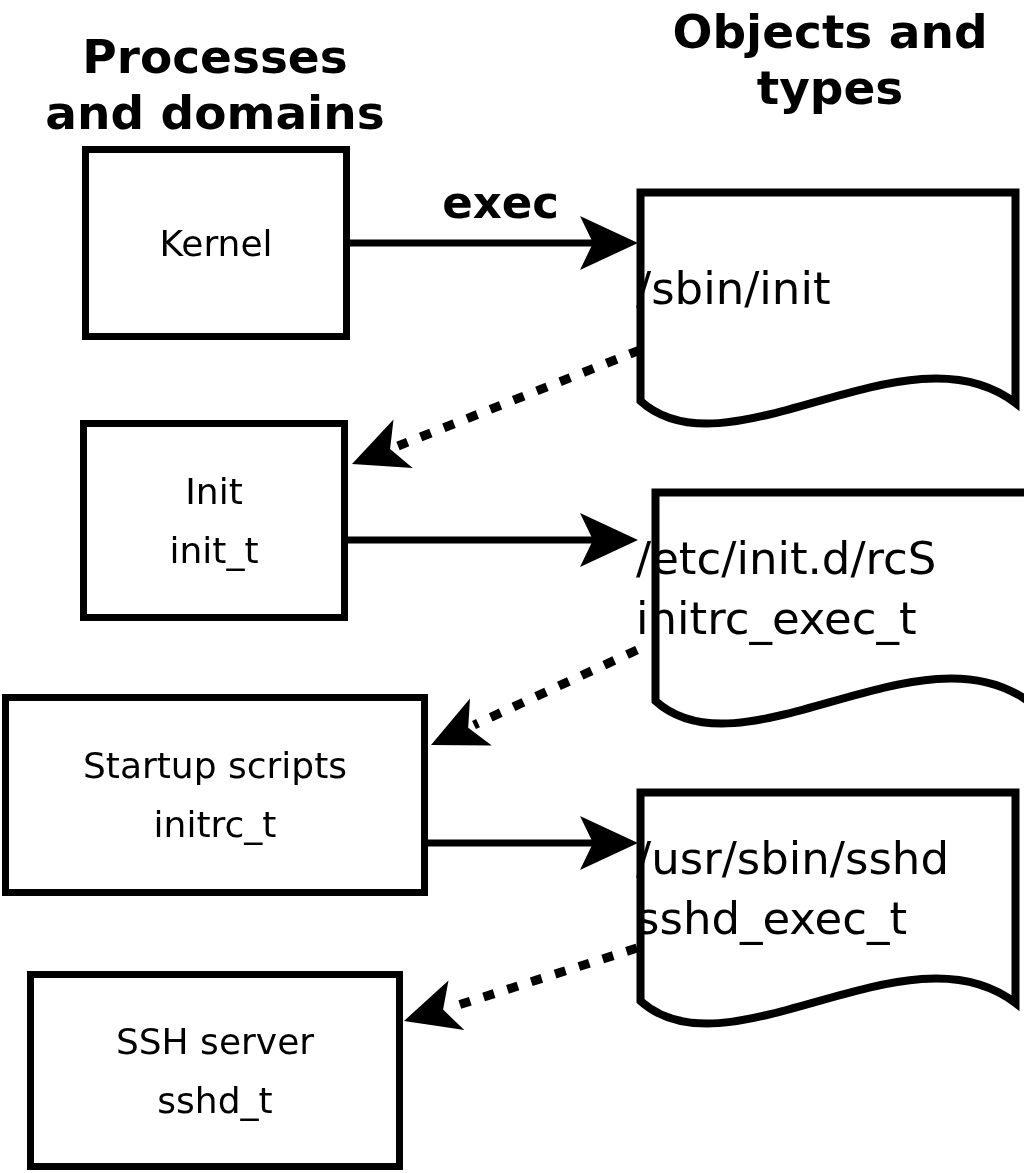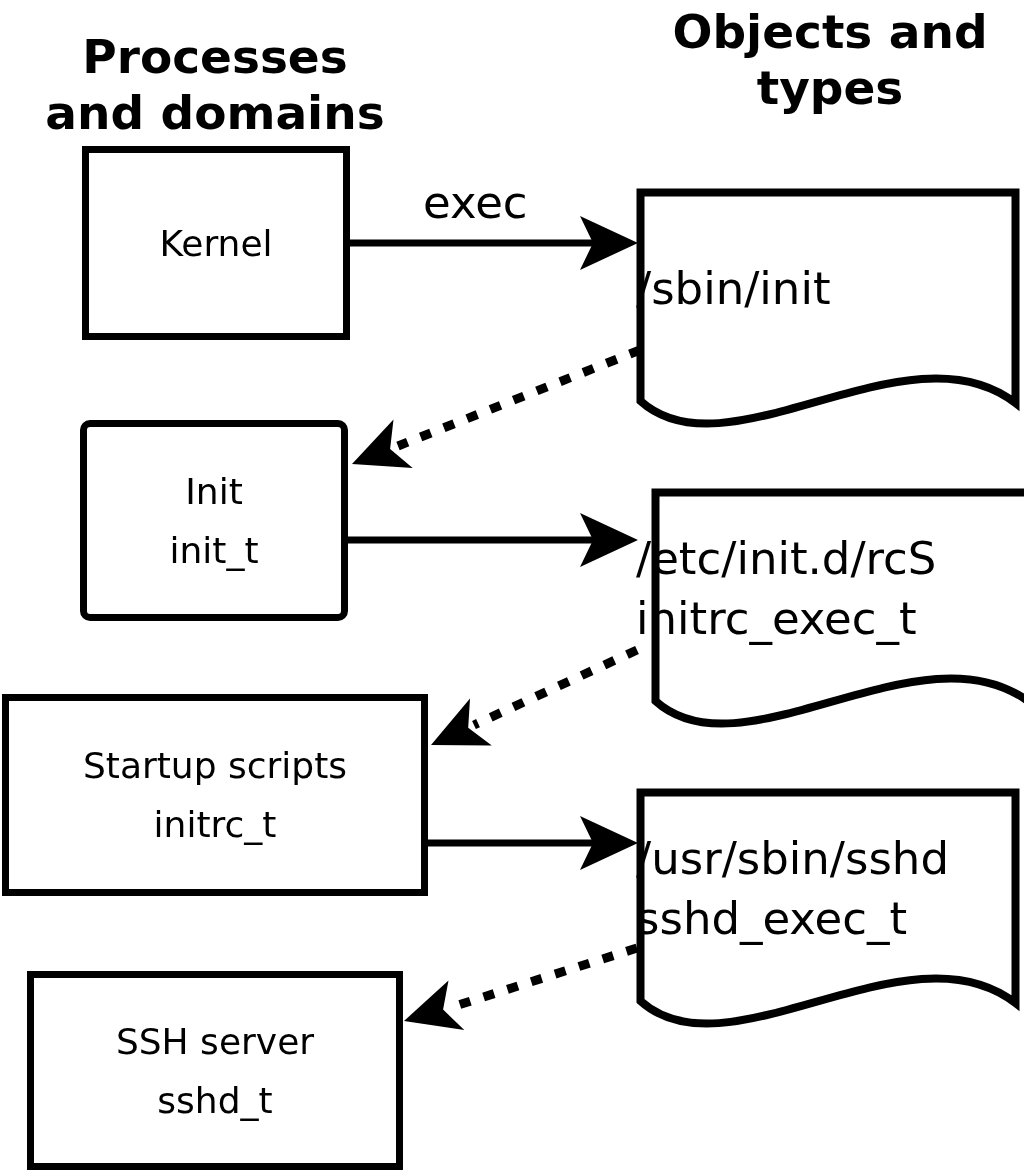--- a/index.html
+++ b/index.html
@@ -54,20 +54,22 @@
     align-items: flex-start;
     justify-content: center;
     font-size: 45px;
     line-height: 60px;
     text-align: center;
   }
   .exec-label {
     position: absolute;
     font-size: 45px;
     line-height: 50px;
+    text-align: center;
+    font-weight: bold;
   }
   #arrow-layer {
     position: absolute;
     left: 0;
     top: 0;
     pointer-events: none;
   }
 </style>
 </head>
 <body>
@@ -105,21 +107,21 @@
     <div class="doc-text">
       <div>/usr/sbin/sshd</div>
       <div>sshd_exec_t</div>
     </div>
   </div>
 
   <div class="pbox" style="left:82px; top:146px; width:268px; height:194px;">
     <div>Kernel</div>
   </div>
 
-  <div class="pbox" style="left:80px; top:420px; width:268px; height:201px;border-radius:10px;">
+  <div class="pbox" style="left:80px; top:420px; width:268px; height:201px;">
     <div>Init</div>
     <div>init_t</div>
   </div>
 
   <div class="pbox" style="left:27px; top:971px; width:376px; height:199px;">
     <div>SSH server</div>
     <div>sshd_t</div>
   </div>
 
   <div class="pbox" style="left:2px; top:694px; width:426px; height:202px;">

